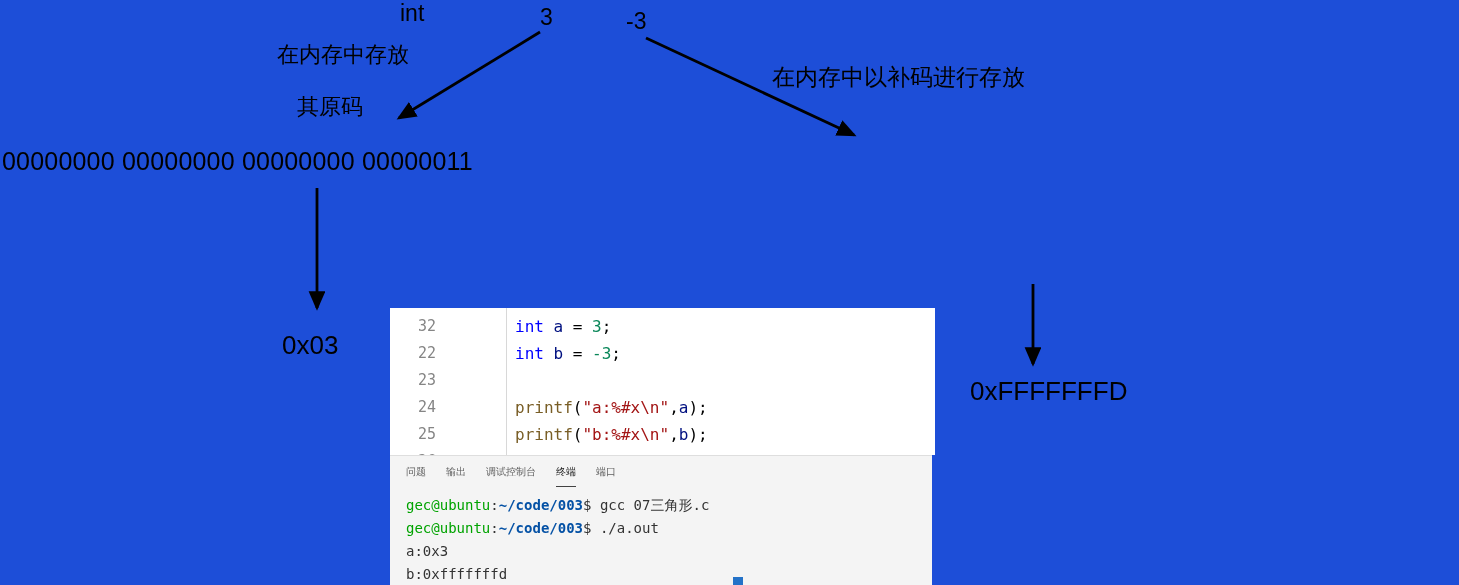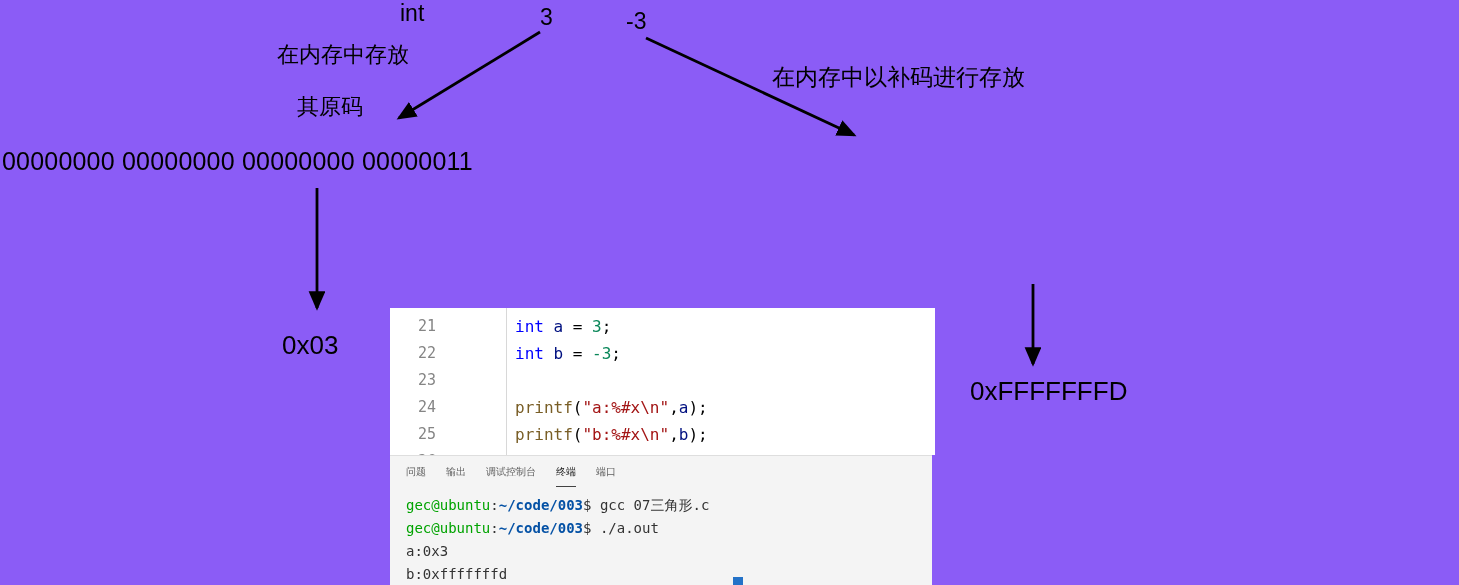--- a/index.html
+++ b/index.html
@@ -1,19 +1,19 @@
 <!DOCTYPE html>
 <html><head>
 <meta charset="utf-8">
 <title>int memory representation diagram</title>
 <style>
   * { box-sizing: border-box; margin: 0; padding: 0; }
   html, body { background: #ffffff; }
   body { font-family: "Liberation Sans", sans-serif; color: #000; }
-  .canvas { position: relative; width: 1459px; height: 585px; background: #8b5cf6; overflow: hidden; }
+  .canvas { position: relative; width: 1459px; height: 585px; background: #1d4ed8; overflow: hidden; }
   .abs { position: absolute; }
   .arrows { position: absolute; left: 0; top: 0; pointer-events: none; }
 
   
   .t-int   { left: 400px; top: 0;     font-size: 23px; }
   .t-pos   { left: 540px; top: 4px;   font-size: 23px; }
   .t-neg   { left: 626px; top: 8px;   font-size: 23px; }
   .t-store { left: 277px; top: 40px;  font-size: 22px; }
   .t-orig  { left: 297px; top: 92px;  font-size: 22px; }
   .t-comp  { left: 772px; top: 62px;  font-size: 23px; text-align: right; }
@@ -76,21 +76,21 @@
   <div class="abs t-binleft">00000000 00000000 00000000 00000011</div>
 
 
   <div class="abs t-hex03">0x03</div>
   <div class="abs t-hexfd">0xFFFFFFFD</div>
 
   <div class="abs editor">
     <div class="indent-guide"></div>
     <div id="editor-lines">
         <div class="code-line">
-          <span class="line-num">21</span>
+          <span class="line-num">32</span>
           <span class="code-text"><span class="tok-kw">int</span><span class="tok-plain"> </span><span class="tok-var">a</span><span class="tok-plain"> = </span><span class="tok-num">3</span><span class="tok-plain">;</span></span>
         </div>
         <div class="code-line">
           <span class="line-num">22</span>
           <span class="code-text"><span class="tok-kw">int</span><span class="tok-plain"> </span><span class="tok-var">b</span><span class="tok-plain"> = </span><span class="tok-num">-3</span><span class="tok-plain">;</span></span>
         </div>
         <div class="code-line">
           <span class="line-num">23</span>
           <span class="code-text"></span>
         </div>

